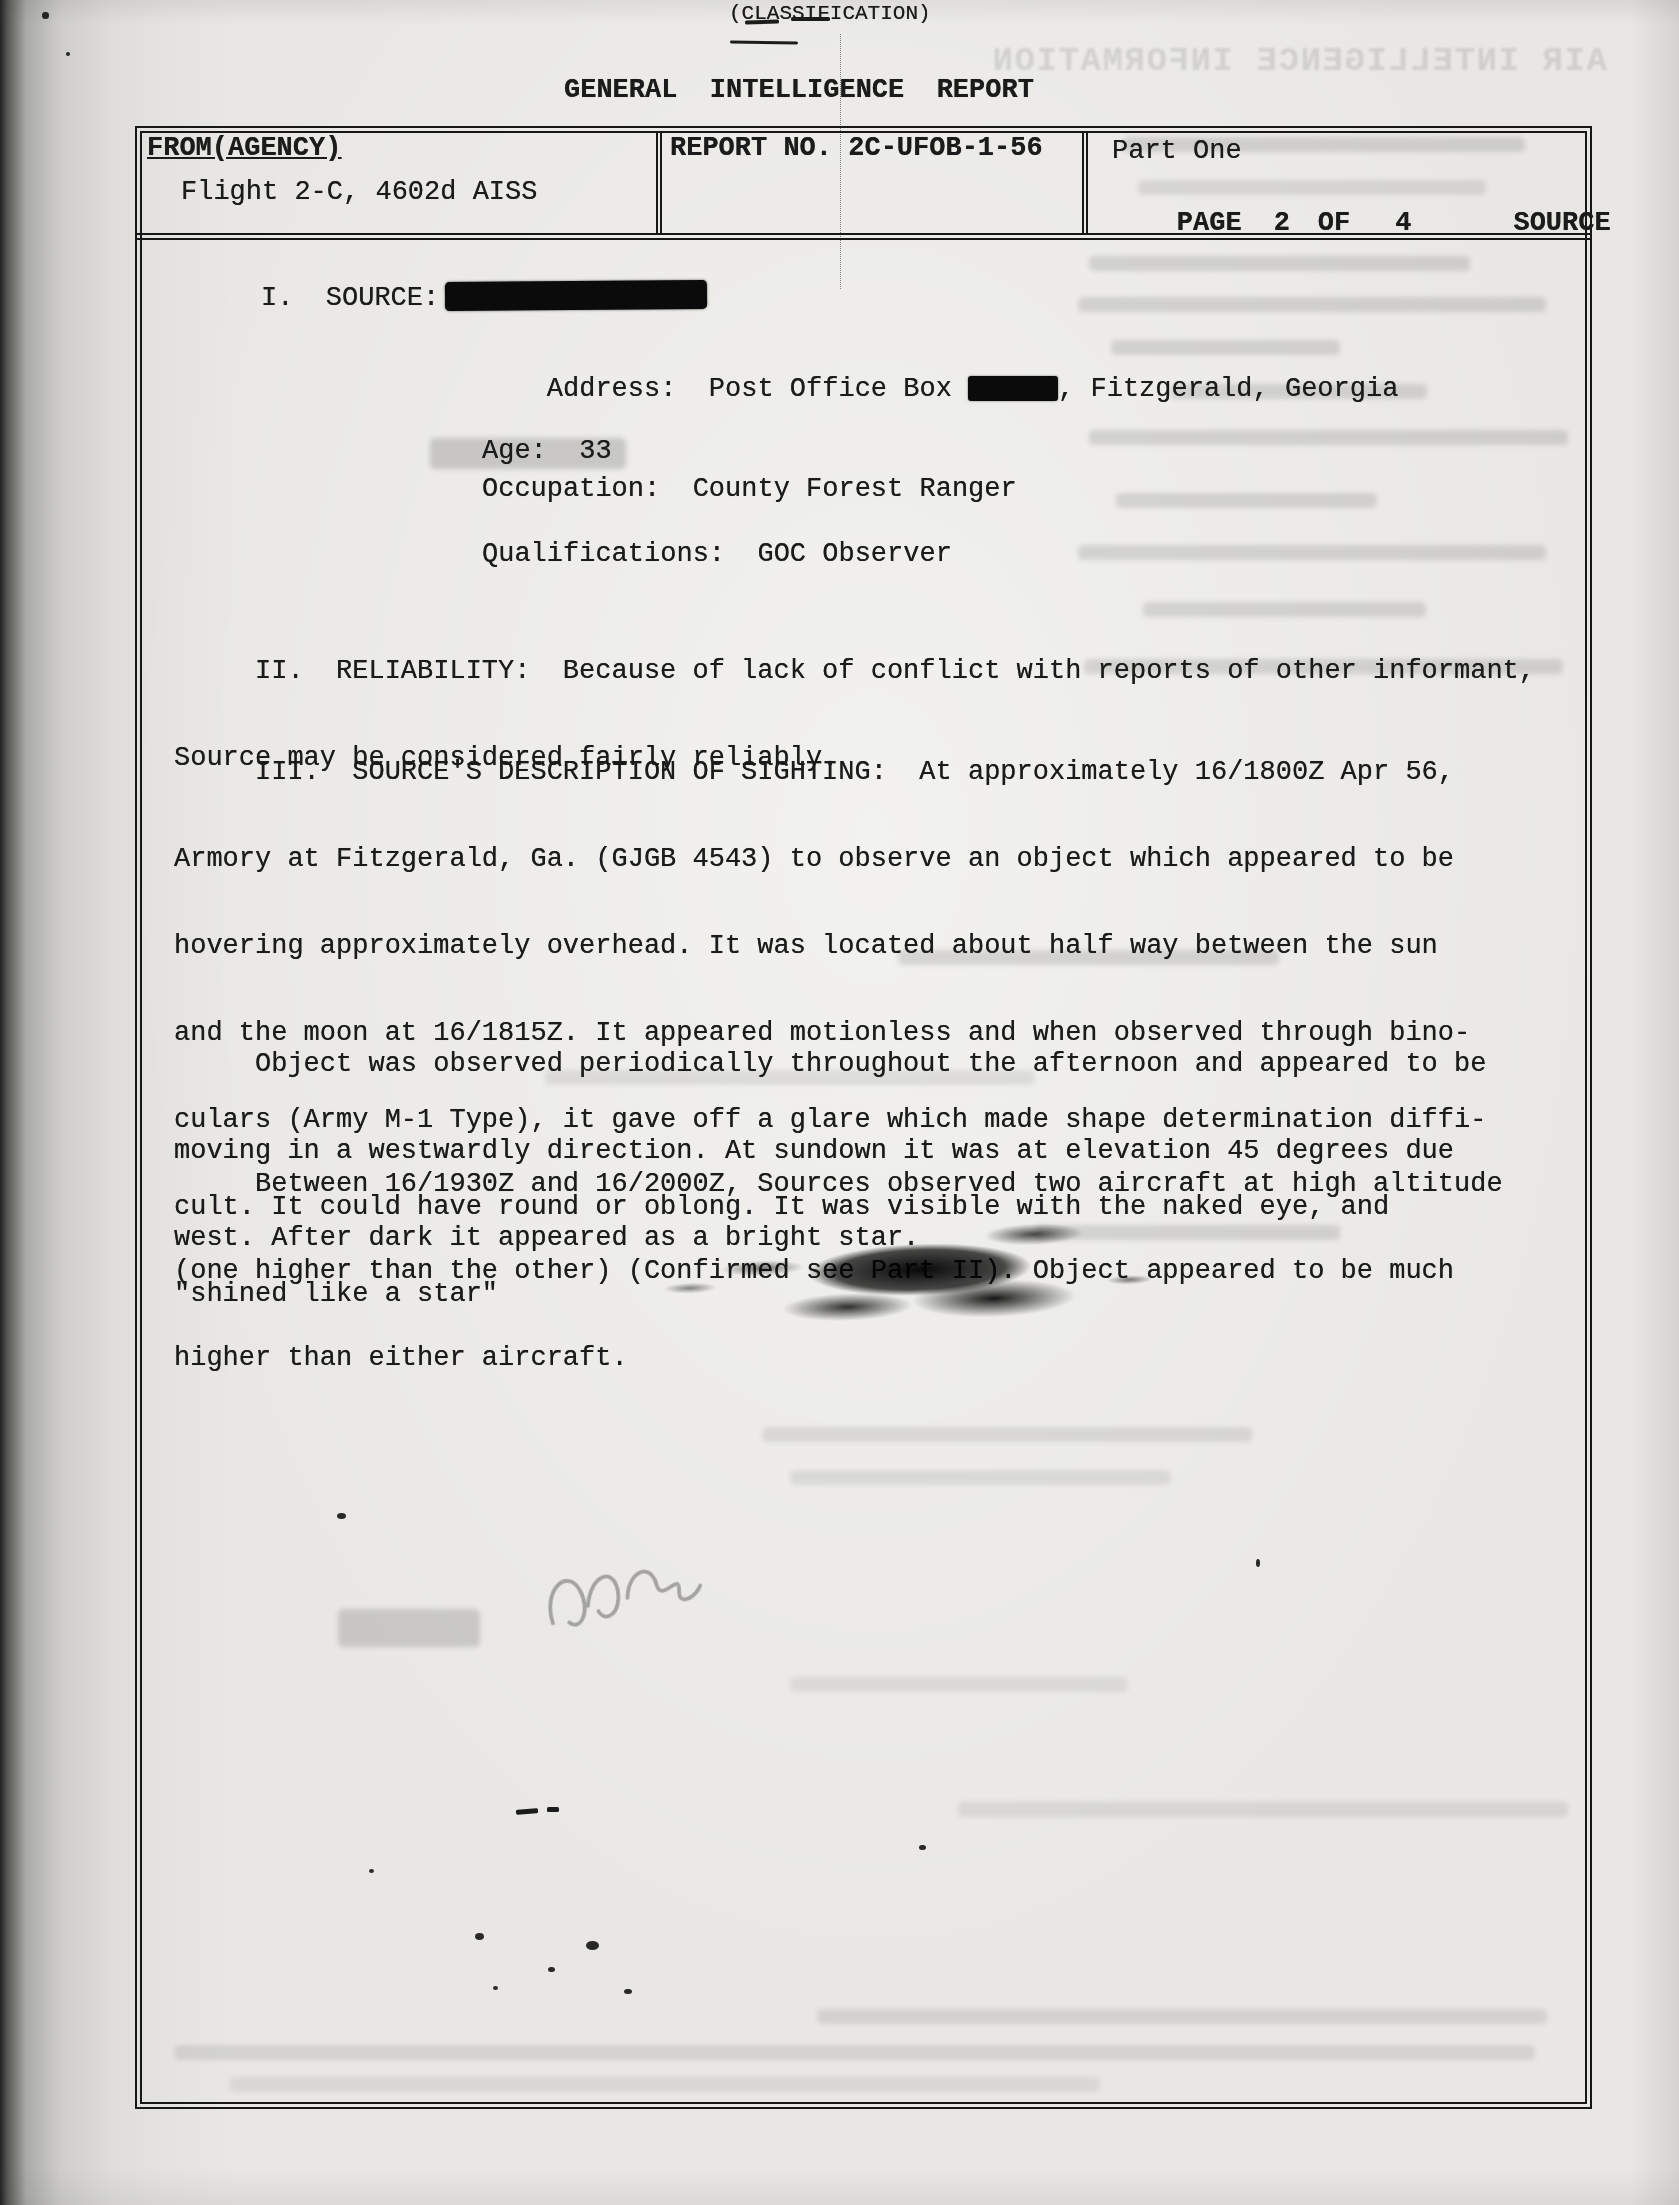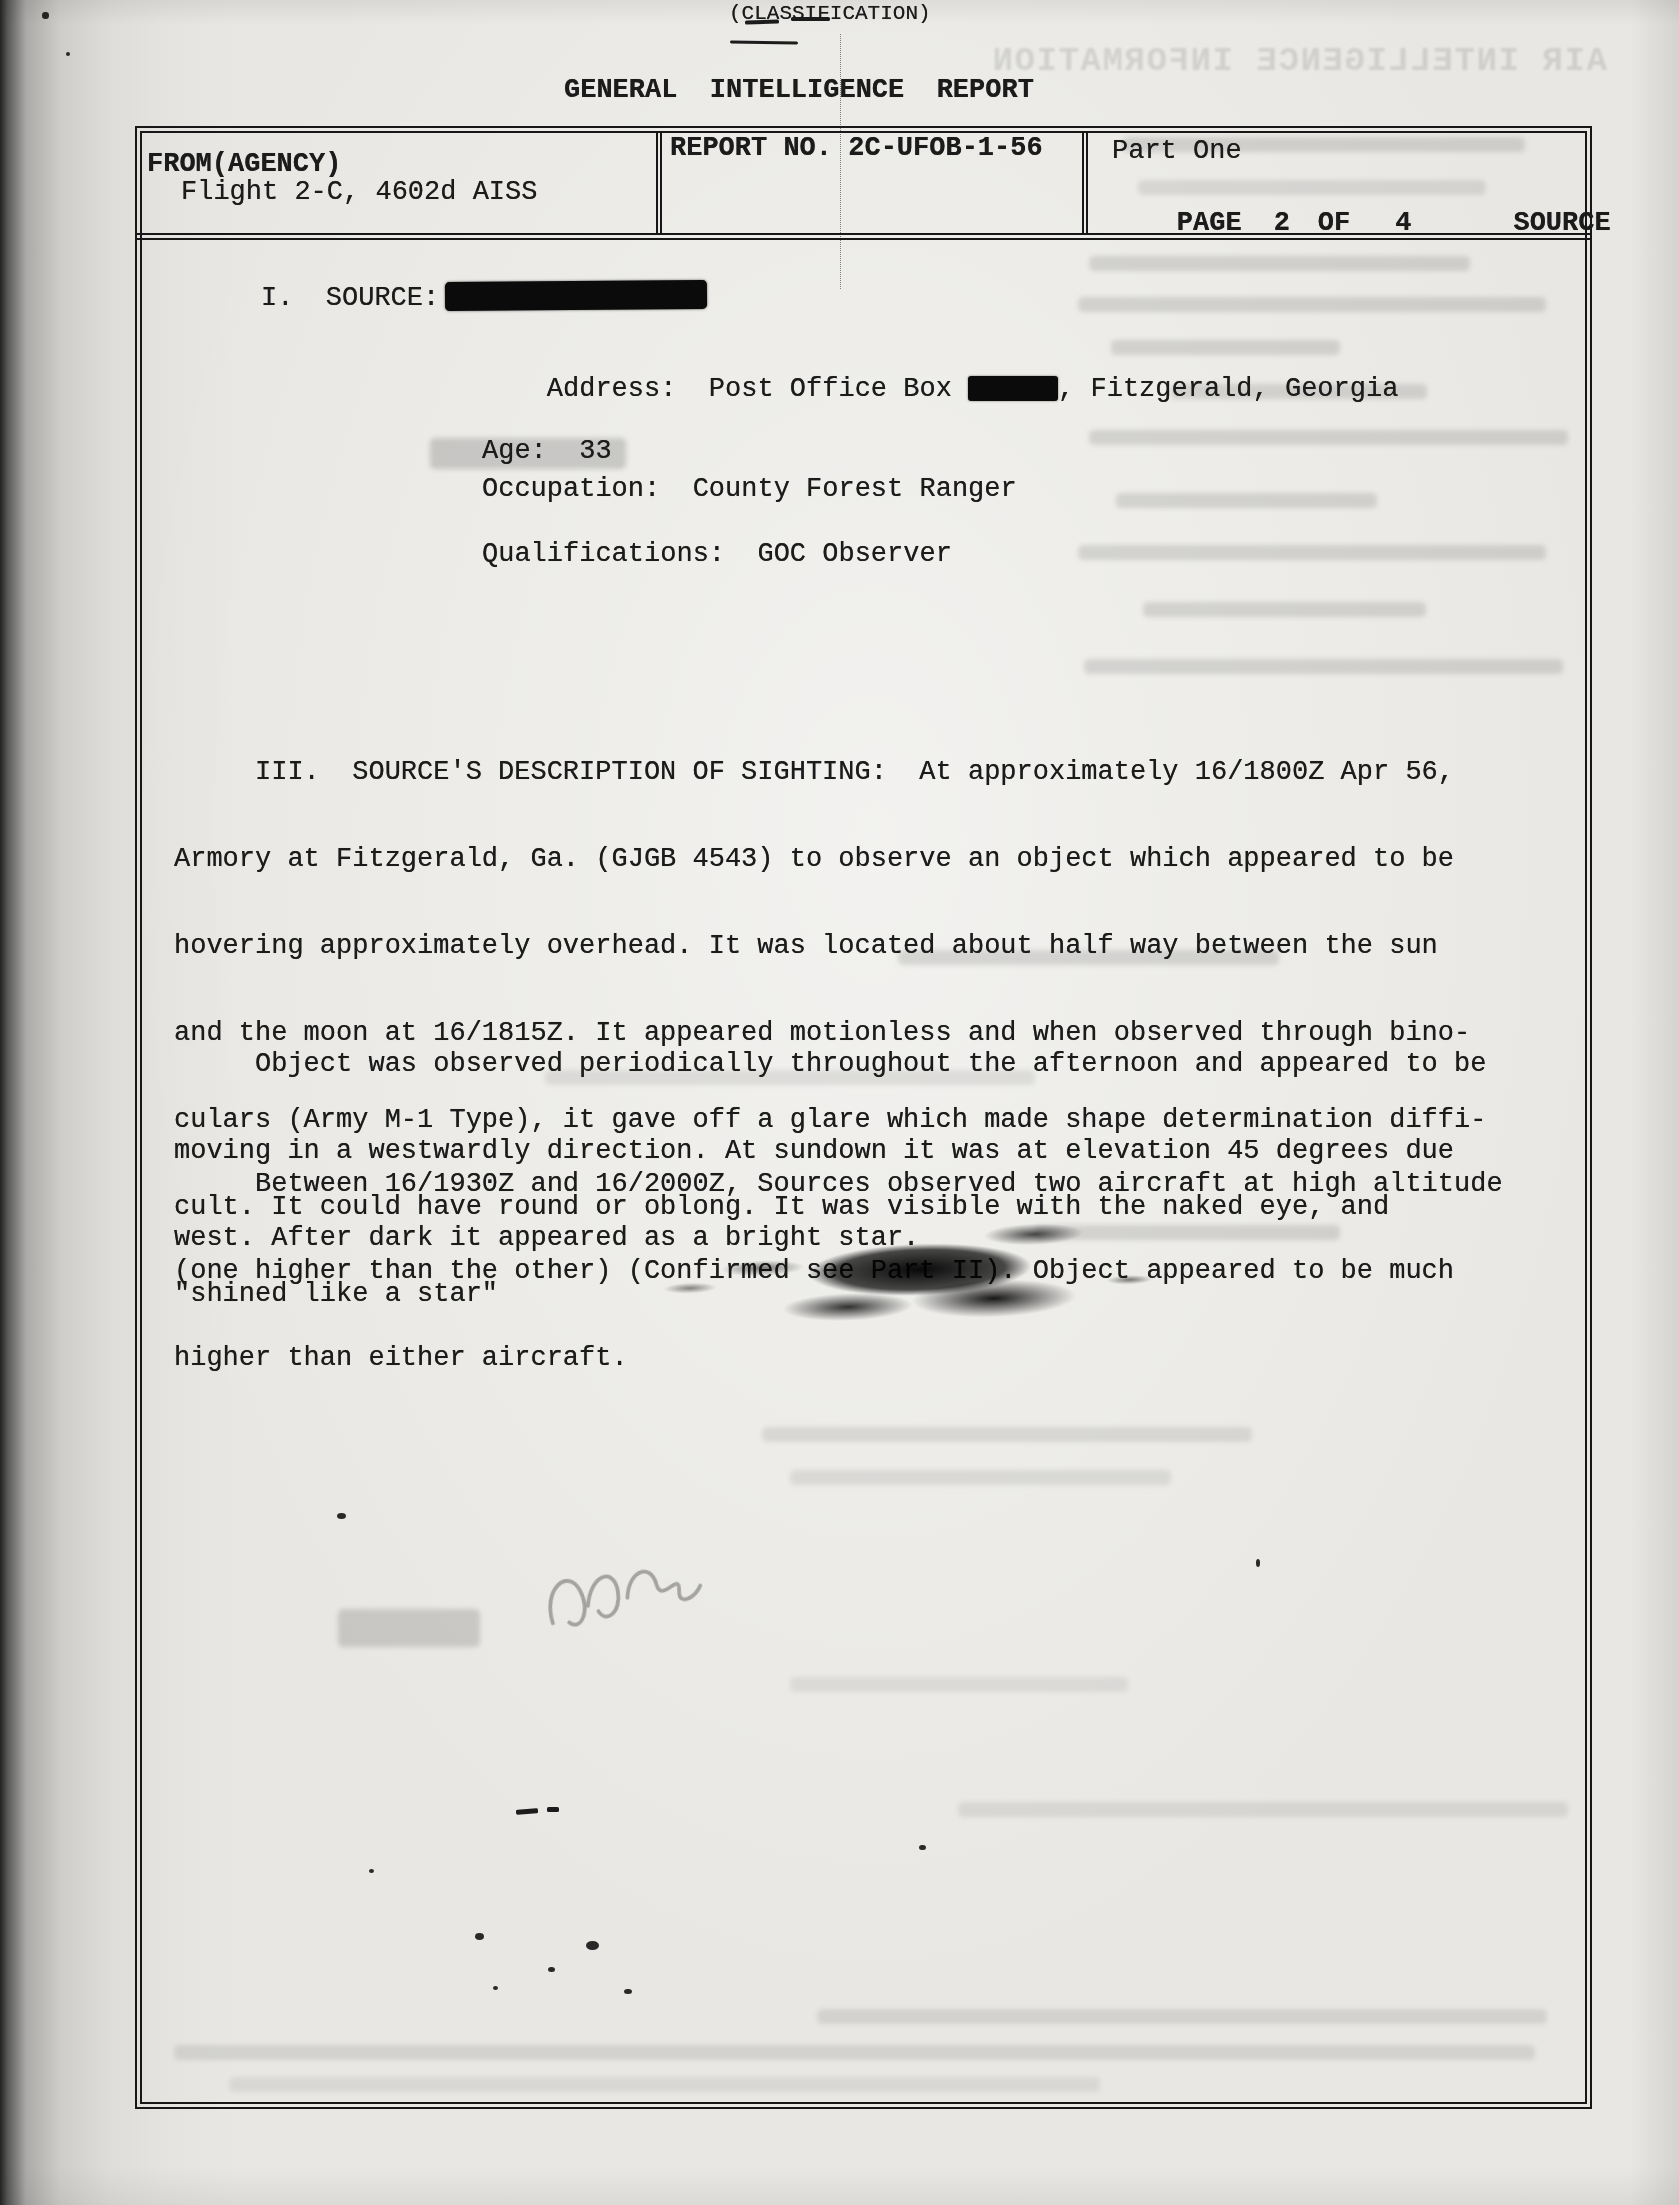--- a/index.html
+++ b/index.html
@@ -112,40 +112,44 @@
   <div class="dash" style="left:730px;top:41px;width:68px;height:3.3px;transform:rotate(1deg);"></div>
   <div class="crease"></div>
 
   <div class="t bold" style="left:564px;top:76px;">GENERAL  INTELLIGENCE  REPORT</div>
 
   <div class="doc-box"></div>
   <div class="header-split"></div>
   <div class="vdiv" style="left:656px;"></div>
   <div class="vdiv" style="left:1082px;"></div>
 
-  <div class="t bold" style="left:147px;top:150px;">FROM(AGENCY)</div>
+  <div class="t bold" style="left:147px;top:134px;text-decoration:underline;">FROM(AGENCY)</div>
   <div class="t" style="left:181px;top:178px;">Flight 2-C, 4602d AISS</div>
 
   <div class="t bold" style="left:670px;top:134px;">REPORT NO. 2C-UFOB-1-56</div>
 
   <div class="t" style="left:1112px;top:137px;">Part One</div>
   <div class="t bold" style="left:1112px;top:180px;">
     <span>PAGE</span><span style="margin-left:32px;">2</span><span style="margin-left:28px;">OF</span><span style="margin-left:45px;">4</span><span style="margin-left:102px;">SOURCE</span>
   </div>
 
   <div class="t" style="left:261px;top:284px;text-align:center;">I.  SOURCE:</div>
   <div class="redact" style="left:445px;top:281px;width:262px;height:29px;"></div>
 
   <div class="t" style="left:482px;top:346px;">
     <span>Address:  Post Office Box </span><span class="redact-inline" style="width:90px;height:25px;"></span><span>, Fitzgerald, Georgia</span>
   </div>
   <div class="t" style="left:482px;top:409px;margin-top:28px;">Age:  33</div>
   <div class="t" style="left:482px;top:475px;">Occupation:  County Forest Ranger</div>
   <div class="t" style="left:482px;top:540px;">Qualifications:  GOC Observer</div>
 
+  <div class="t" style="left:174px;top:599px;">
+    <div>     II.  RELIABILITY:  Because of lack of conflict with reports of other informant,</div>
+    <div>Source may be considered fairly reliably.</div>
+  </div>
 
   <div class="t" style="left:174px;top:700px;">
     <div>     III.  SOURCE'S DESCRIPTION OF SIGHTING:  At approximately 16/1800Z Apr 56,</div>
     <div>Armory at Fitzgerald, Ga. (GJGB 4543) to observe an object which appeared to be</div>
     <div>hovering approximately overhead. It was located about half way between the sun</div>
     <div>and the moon at 16/1815Z. It appeared motionless and when observed through bino-</div>
     <div>culars (Army M-1 Type), it gave off a glare which made shape determination diffi-</div>
     <div>cult. It could have round or oblong. It was visible with the naked eye, and</div>
     <div>"shined like a star"</div>
   </div>

